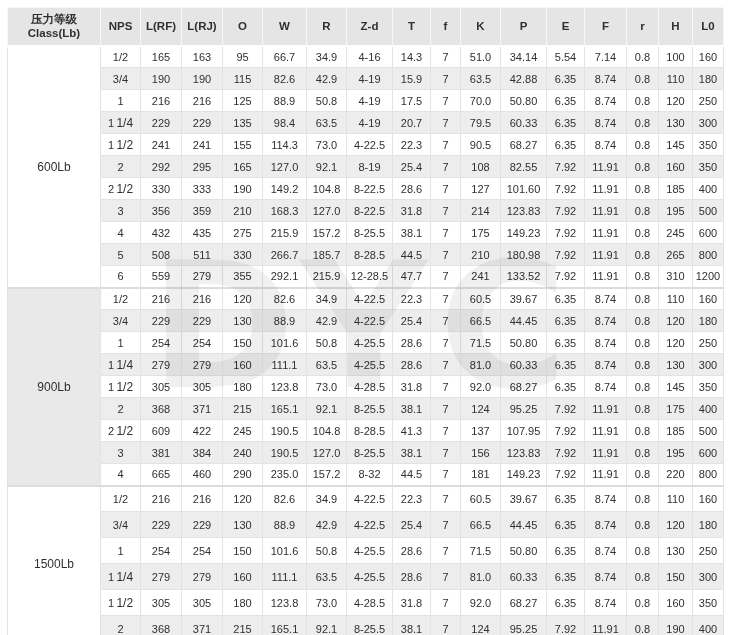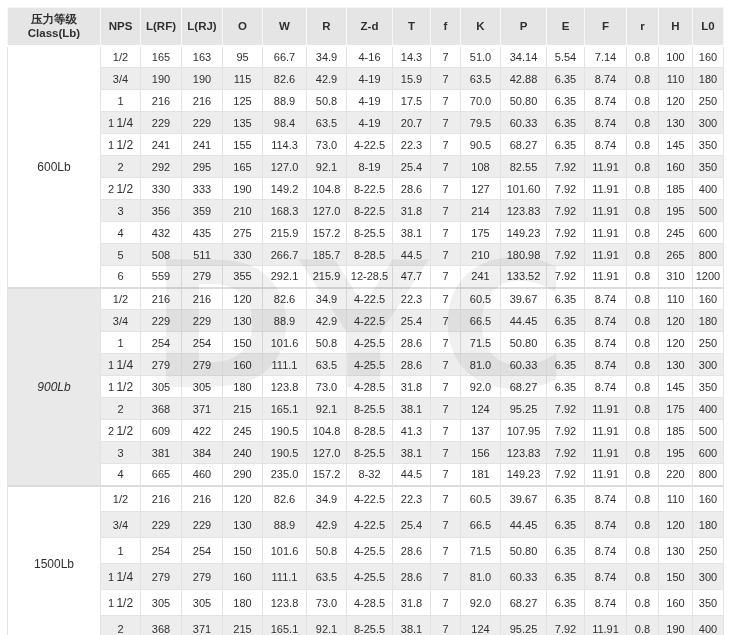--- a/index.html
+++ b/index.html
@@ -36,21 +36,21 @@
     height:22px;font-size:11px;text-align:center;vertical-align:middle;
     white-space:nowrap;overflow:hidden;padding:0 1px;
   }
   tbody tr.stripe td{background:var(--stripe-bg);}
   tbody tr.plain td{background:#ffffff;}
   tbody th.section-cell{
     border:1px solid var(--border);
     font-size:12px;font-weight:normal;vertical-align:middle;
     background:#ffffff;
   }
-  tbody th.section-cell.shaded{background:var(--section-shaded-bg);font-style:italic;}
+  tbody th.section-cell.shaded{background:var(--section-shaded-bg);}
   tbody.section{border-top:2px solid #dcdcdc;}
   tbody.rows-tall td{height:26px;}
   .frac{font-size:12px;letter-spacing:0;}
 </style>
 </head>
 <body>
 
 <div class="page">
   <div class="watermark">DYC</div>
   <table>

